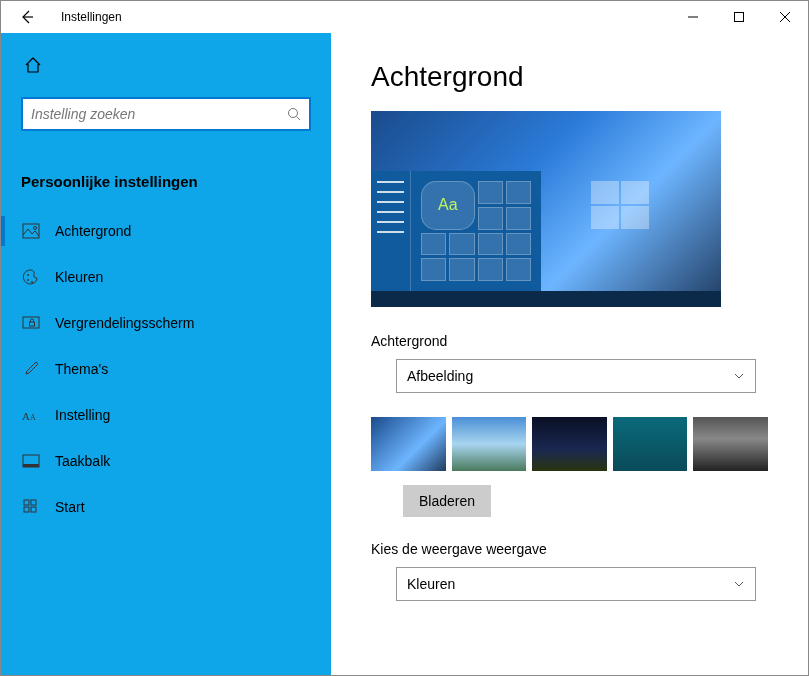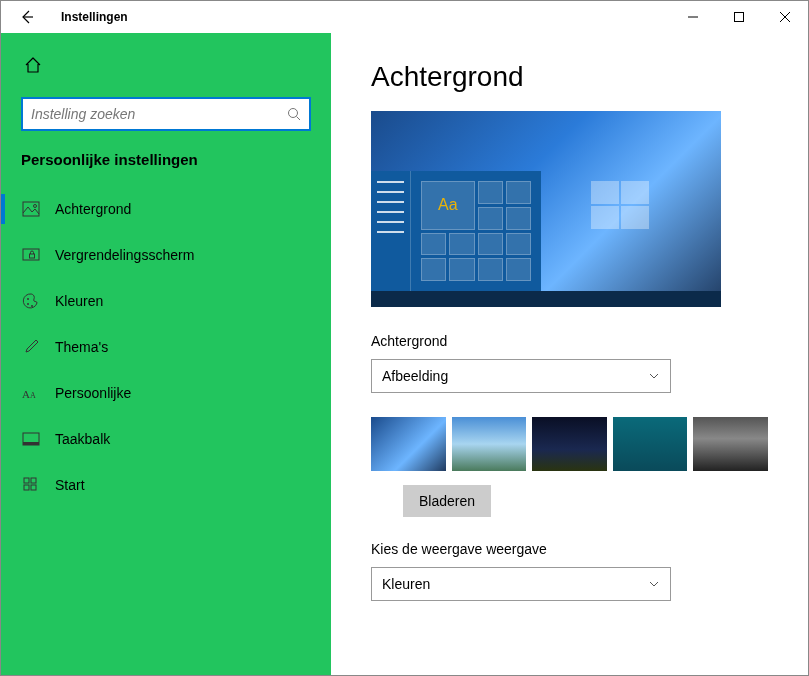--- a/index.html
+++ b/index.html
@@ -18,21 +18,20 @@
     display: flex;
     flex-direction: column;
     border: 1px solid #888;
   }
   .titlebar {
     height: 32px;
     display: flex;
     align-items: center;
     padding-left: 6px;
     background: #fff;
-    font-weight: bold;
   }
   .titlebar .back {
     width: 40px; height: 32px;
     display: flex; align-items: center; justify-content: center;
     cursor: pointer;
   }
   .titlebar .title {
     margin-left: 14px;
     font-size: 12px;
   }
@@ -42,21 +41,21 @@
     display:flex; align-items:center; justify-content:center;
     cursor:pointer;
   }
   .body {
     flex: 1;
     display: flex;
     min-height: 0;
   }
   .sidebar {
     width: 330px;
-    background: #22c55e;
+    background: #0ea5e9;
     padding: 12px 0 0 0;
     display:flex;
     flex-direction:column;
   }
   .home {
     width: 40px; height: 40px;
     display:flex; align-items:center; justify-content:center;
     margin-left: 12px;
     cursor:pointer;
   }
@@ -78,21 +77,21 @@
     outline:none;
     font-size:14px;
     font-family: inherit;
     background: transparent;
     color: #000;
   }
   .search input::placeholder { color:#777; font-style: italic; }
   .section-title {
     font-weight: 600;
     font-size: 15px;
-    margin: 2px 20px 18px 20px;
+    margin: 24px 20px 18px 20px;
   }
   .nav {
     display:flex;
     flex-direction:column;
   }
   .nav-item {
     height: 46px;
     display:flex;
     align-items:center;
     padding-left: 20px;
@@ -161,47 +160,48 @@
     gap: 3px;
   }
   .preview .tile {
     background: rgba(255,255,255,0.15);
     border: 1px solid rgba(255,255,255,0.25);
   }
   .preview .tile.big {
     grid-column: span 2;
     grid-row: span 2;
     display:flex; align-items:center; justify-content:center;
-    color:#eab308; font-size:16px;
+    color:#bef264; font-size:16px;border-radius:15px;
   }
   .preview .winlogo {
     position:absolute;
     right: 70px; top: 70px;
     width: 60px; height: 50px;
   }
   .winlogo .q {
     position:absolute;
     background: rgba(255,255,255,0.35);
     width: 28px; height: 23px;
   }
   .field-label {
     font-size: 14px;
     margin-bottom: 10px;
   }
   .dropdown {
-    width: 300px;
+    width: 360px;
     height: 34px;
     border: 1px solid #999;
     background: #fff;
     display:flex;
     align-items:center;
     padding: 0 10px;
     cursor:pointer;
     margin-bottom: 24px;
     justify-content: space-between;
+    margin-left: 25px;
   }
   .thumbs {
     display:flex;
     gap: 6px;
     margin-bottom: 14px;
   }
   .thumb {
     width: 76px; height: 54px;
     cursor:pointer;
     background-size: cover;
@@ -282,57 +282,57 @@
                 <path d="M1 13 L6 7 L10 12 L13 9 L17 14" stroke="#333" fill="none" stroke-width="1"></path>
                 <circle cx="13" cy="6" r="1.5" stroke="#333" fill="none" stroke-width="1"></circle>
               </svg>
           </span>
           <span class="label">Achtergrond</span>
         </div>
 
         <div class="nav-item">
           <span class="icon">
             <svg width="18" height="18" viewBox="0 0 18 18">
-                <rect x="1" y="3" width="16" height="11" stroke="#333" fill="none" stroke-width="1"></rect>
-                <rect x="7.5" y="8" width="5" height="4" stroke="#333" fill="none" stroke-width="1"></rect>
-                <path d="M8.5 8 V6.5 A1.5 1.5 0 0 1 11.5 6.5 V8" stroke="#333" fill="none" stroke-width="1"></path>
-              </svg>
-          </span>
-          <span class="label">Vergrendelingsscherm</span>
-        </div>
-
-        <div class="nav-item">
-          <span class="icon">
-            <svg width="18" height="18" viewBox="0 0 18 18">
                 <path d="M9 2 A7 7 0 1 0 15 11 C15 9 13 10 12 9 C11 8 13 6 12 4 C11.3 2.7 10 2 9 2 Z" stroke="#333" fill="none" stroke-width="1"></path>
                 <circle cx="6" cy="7" r="1" fill="#333"></circle>
                 <circle cx="6" cy="12" r="1" fill="#333"></circle>
                 <circle cx="10" cy="14" r="1" fill="#333"></circle>
               </svg>
           </span>
           <span class="label">Kleuren</span>
         </div>
 
         <div class="nav-item">
           <span class="icon">
             <svg width="18" height="18" viewBox="0 0 18 18">
+                <rect x="1" y="3" width="16" height="11" stroke="#333" fill="none" stroke-width="1"></rect>
+                <rect x="7.5" y="8" width="5" height="4" stroke="#333" fill="none" stroke-width="1"></rect>
+                <path d="M8.5 8 V6.5 A1.5 1.5 0 0 1 11.5 6.5 V8" stroke="#333" fill="none" stroke-width="1"></path>
+              </svg>
+          </span>
+          <span class="label">Vergrendelingsscherm</span>
+        </div>
+
+        <div class="nav-item">
+          <span class="icon">
+            <svg width="18" height="18" viewBox="0 0 18 18">
                 <path d="M14 2 L16 4 L7 13 L4 14 L5 11 Z" stroke="#333" fill="none" stroke-width="1"></path>
               </svg>
           </span>
           <span class="label">Thema's</span>
         </div>
 
         <div class="nav-item">
           <span class="icon">
             <svg width="18" height="18" viewBox="0 0 18 18">
                 <text x="0" y="14" font-size="11" fill="#333" font-family="Segoe UI">A</text>
                 <text x="8" y="14" font-size="8" fill="#333" font-family="Segoe UI">A</text>
               </svg>
           </span>
-          <span class="label">Persoonlijke</span>
+          <span class="label">Instelling</span>
         </div>
 
         <div class="nav-item">
           <span class="icon">
             <svg width="18" height="18" viewBox="0 0 18 18">
                 <rect x="1" y="3" width="16" height="12" stroke="#333" fill="none" stroke-width="1"></rect>
                 <rect x="1" y="12" width="16" height="3" fill="#333"></rect>
               </svg>
           </span>
           <span class="label">Taakbalk</span>

